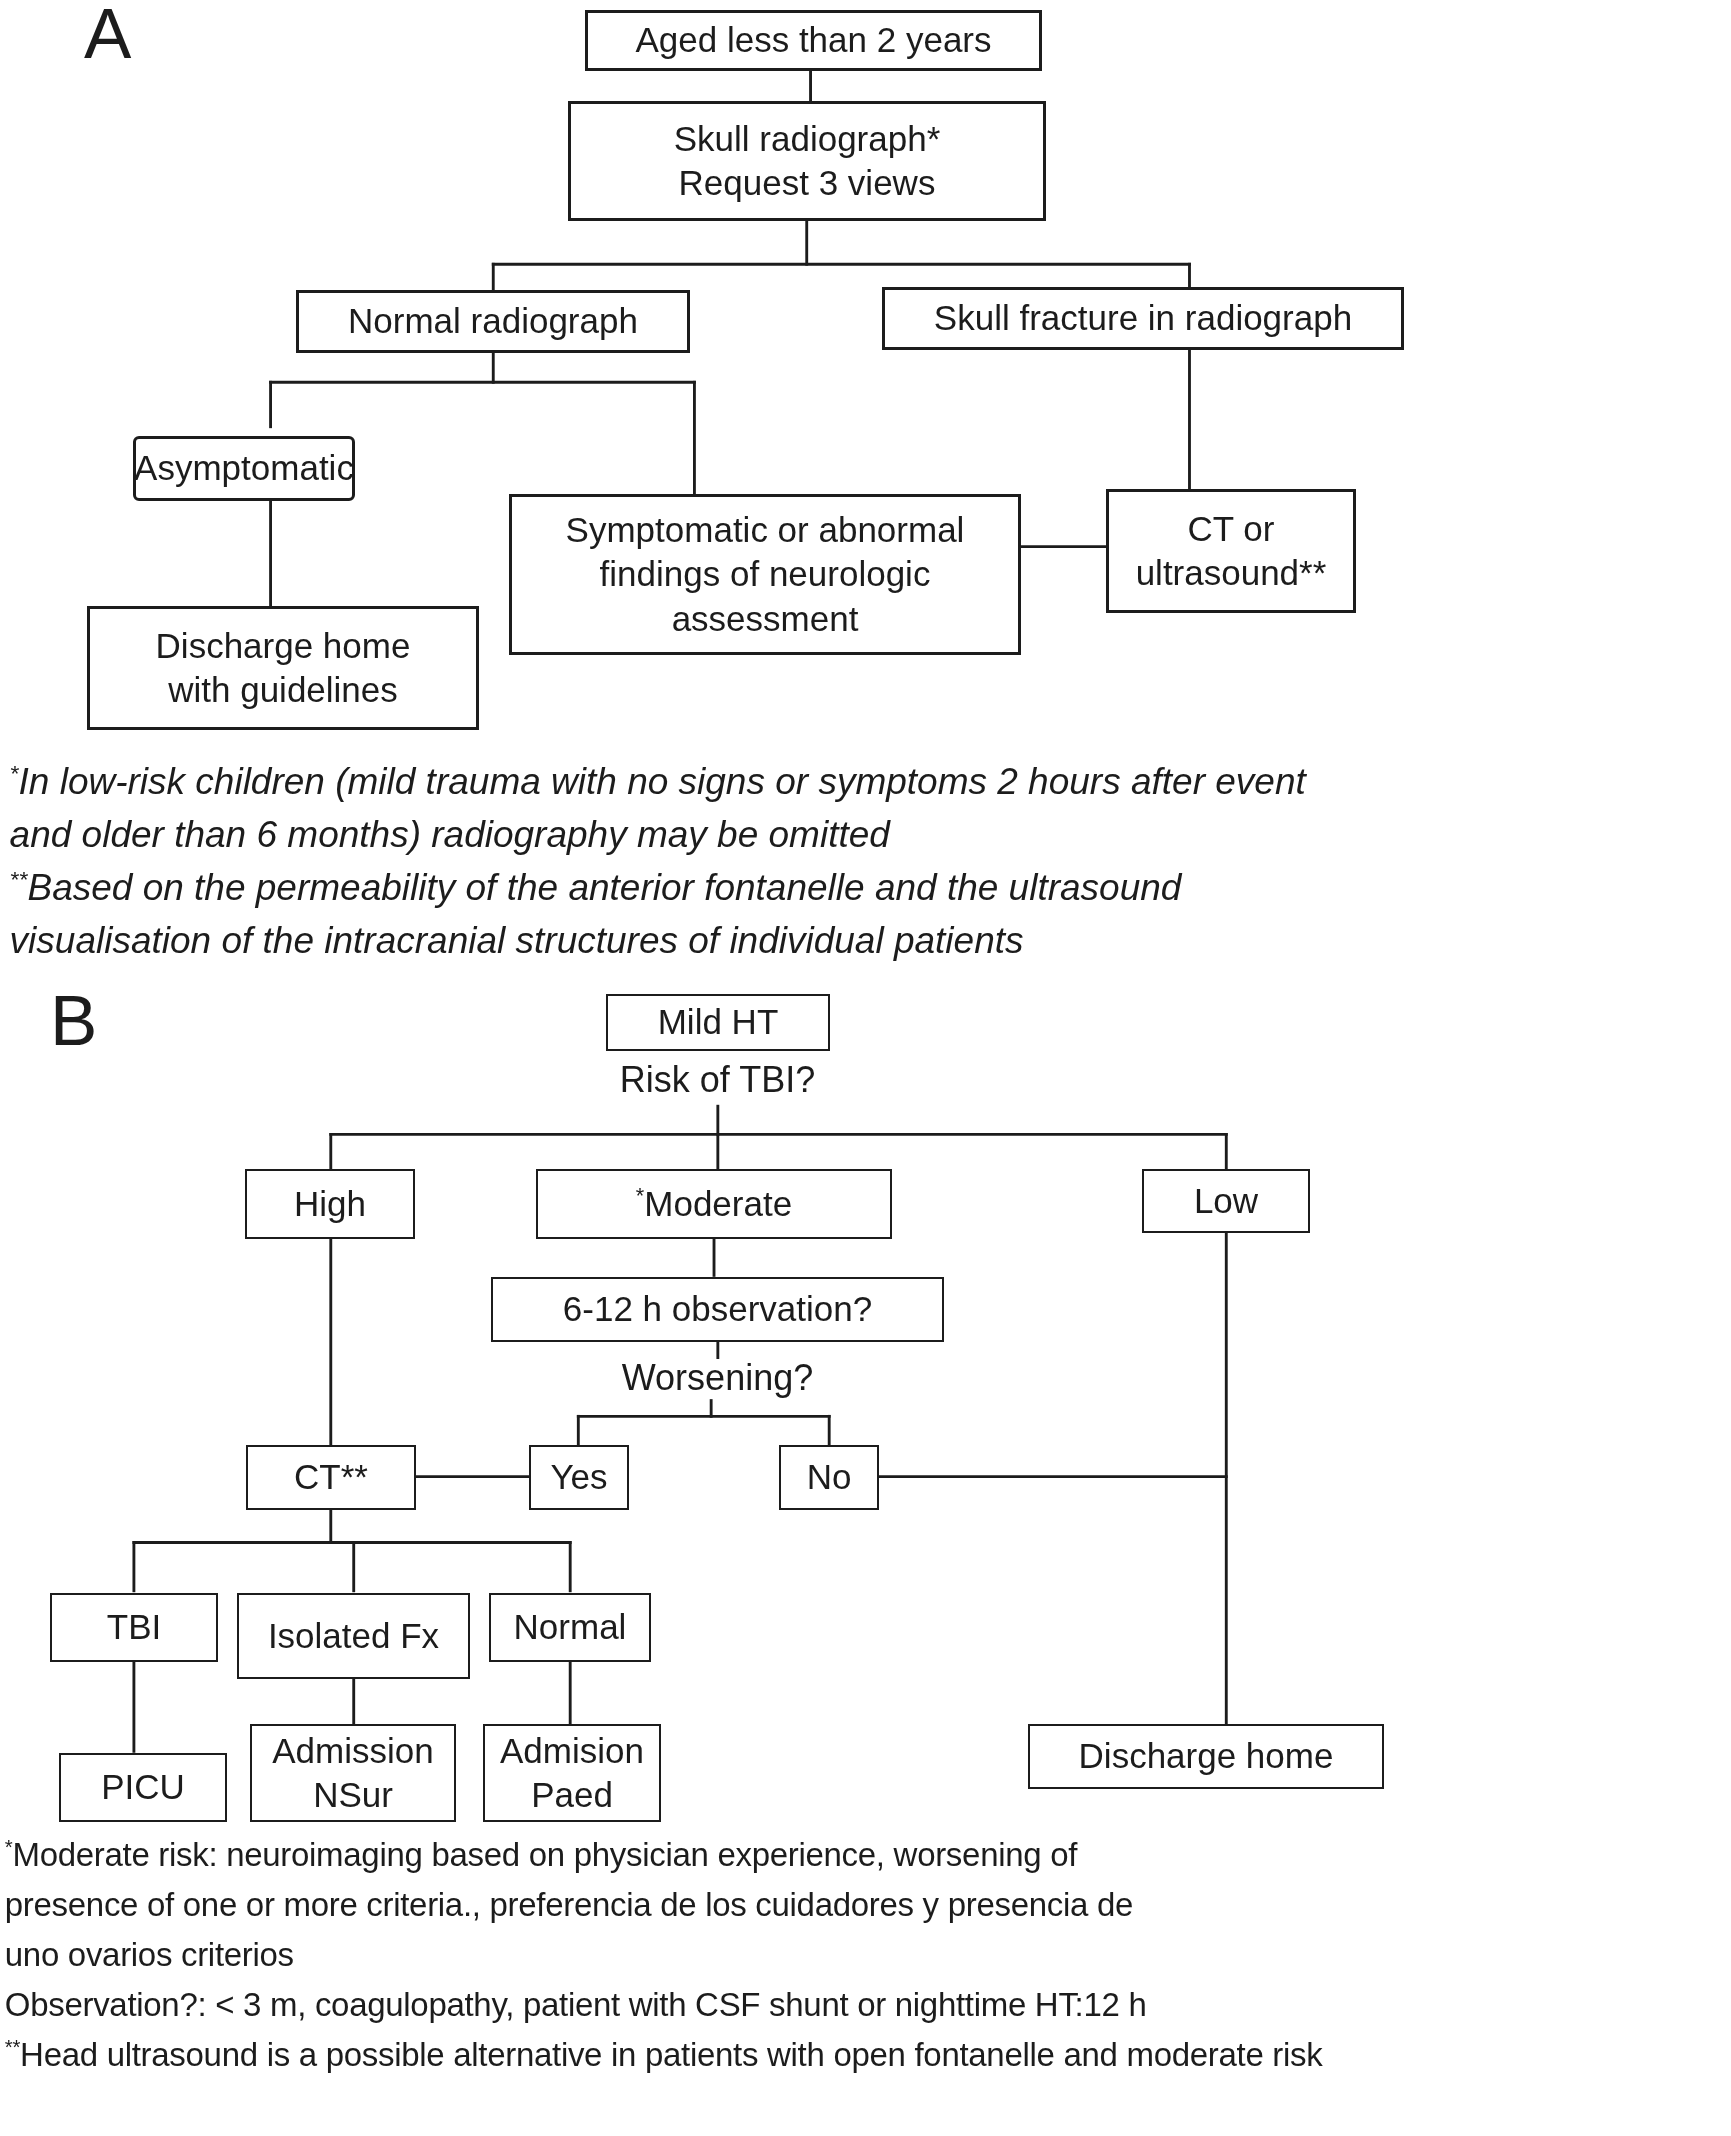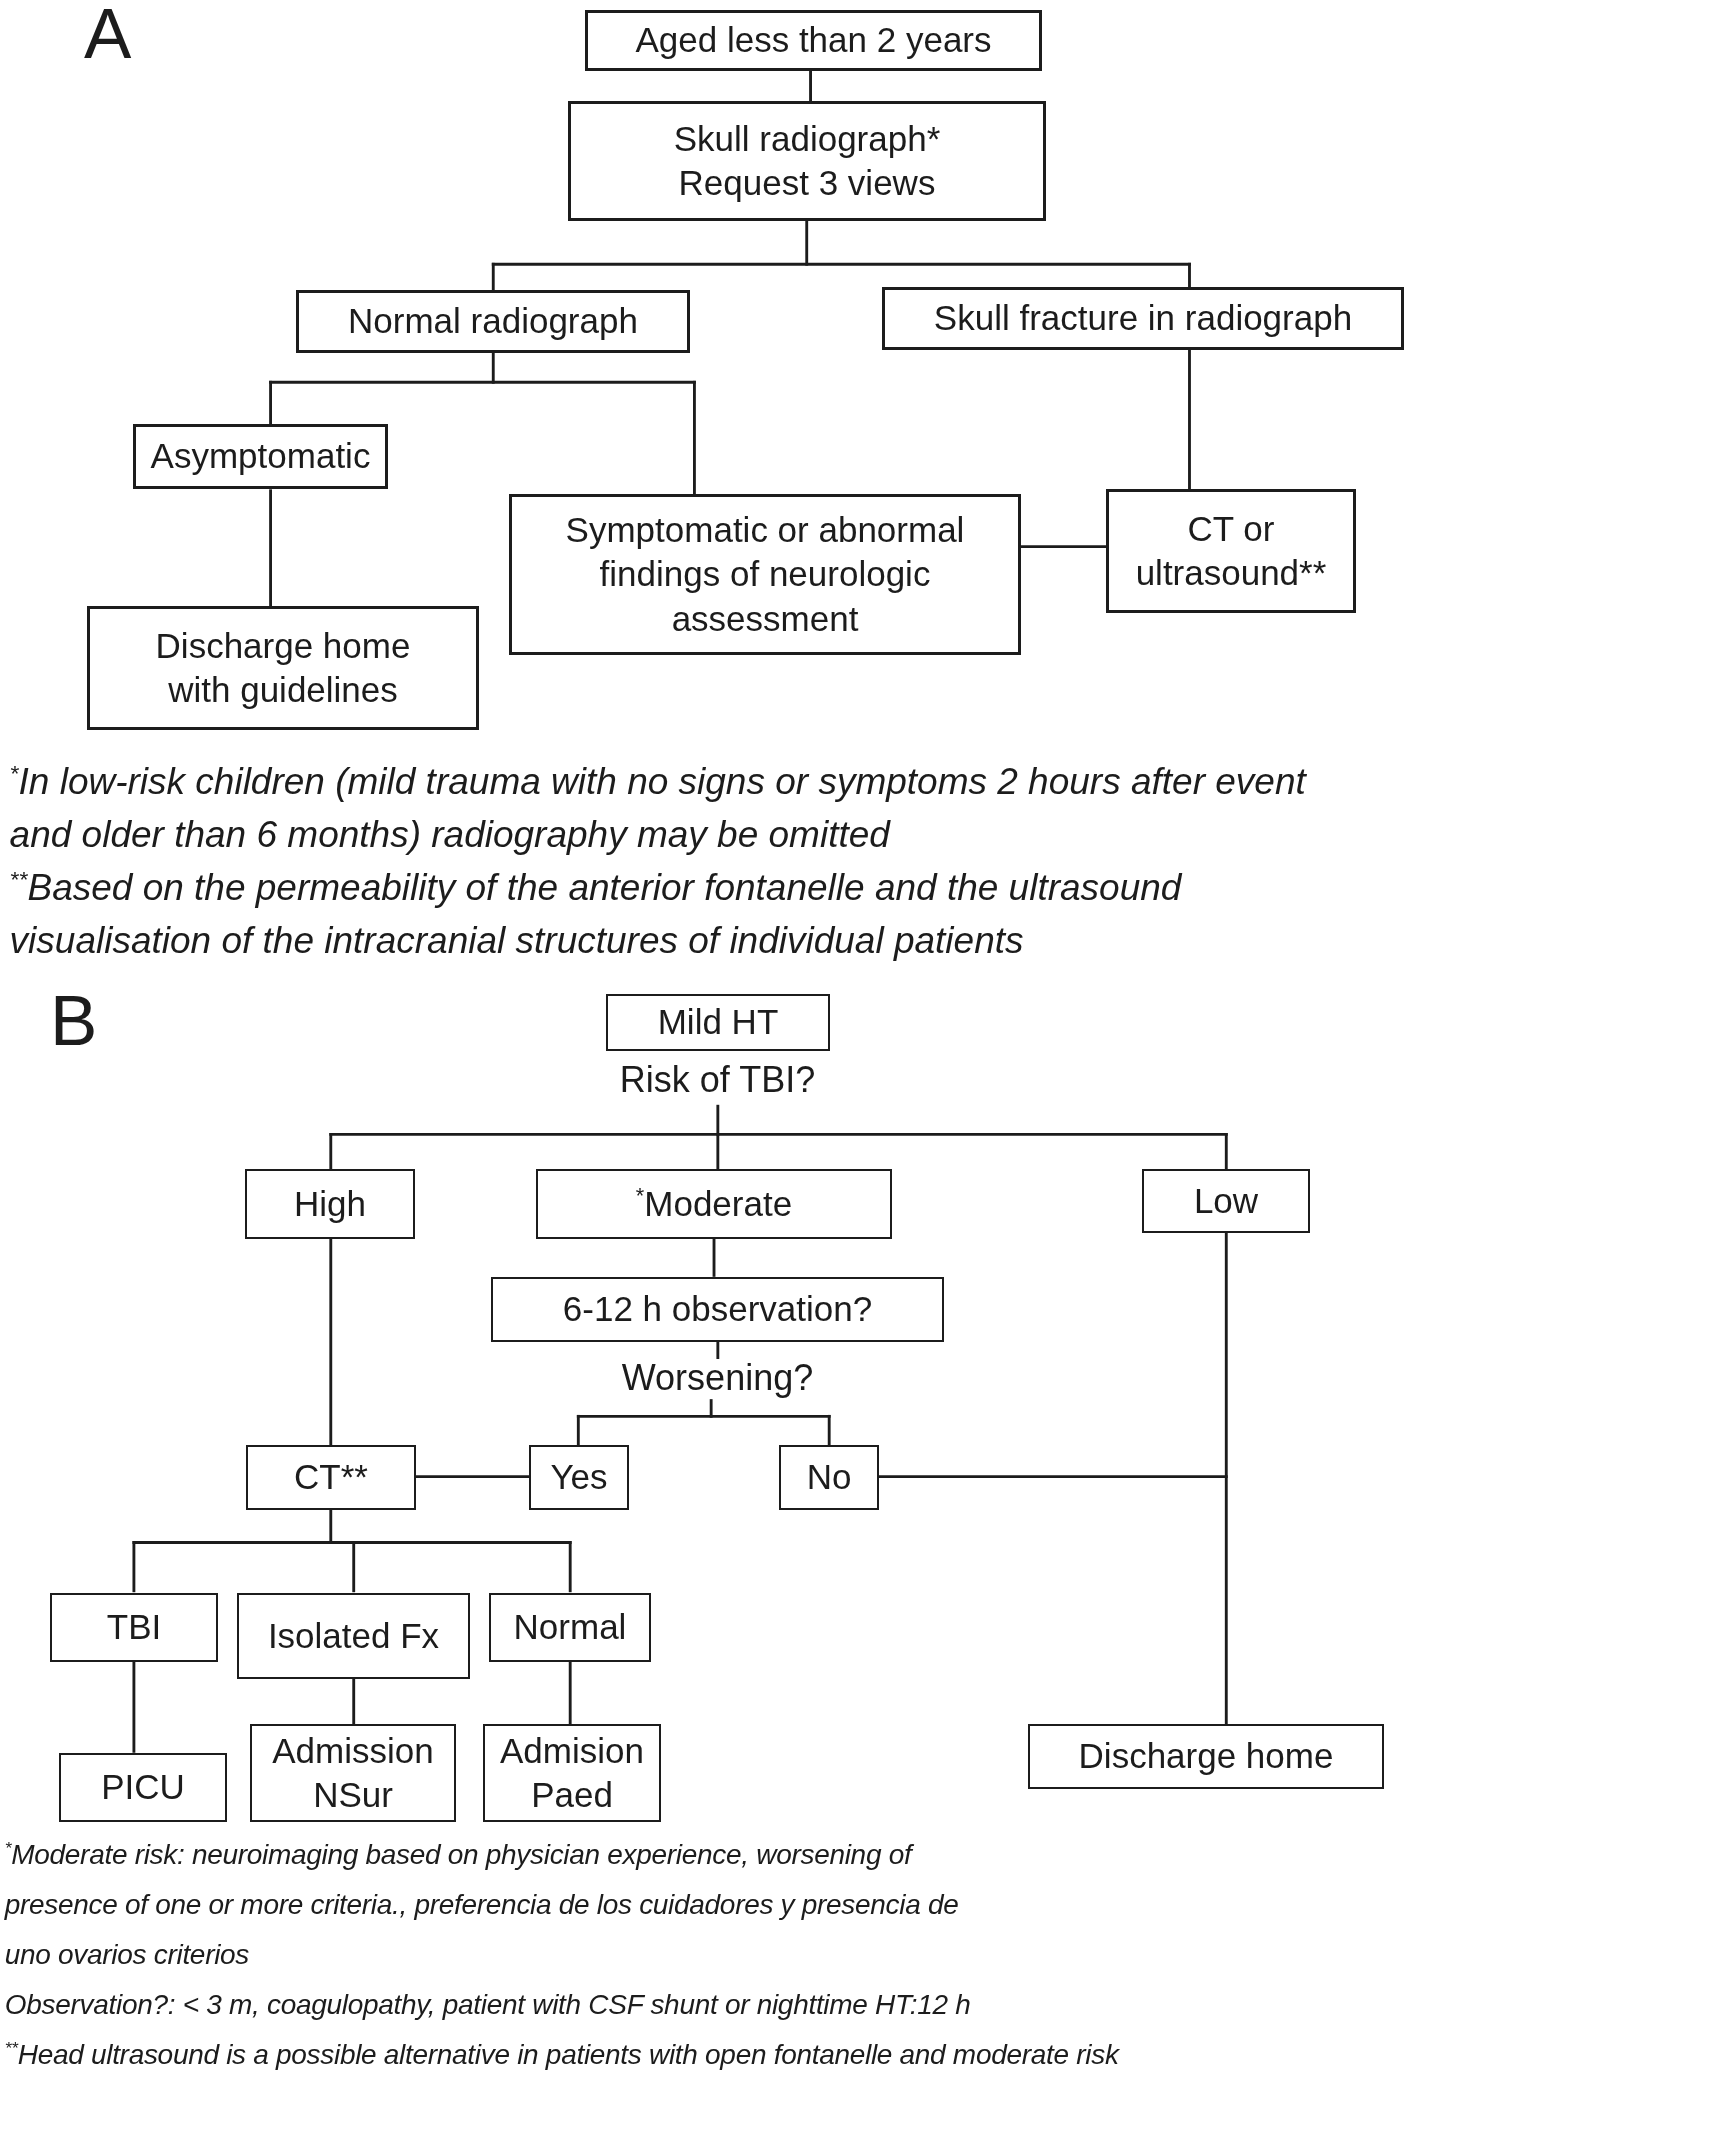--- a/index.html
+++ b/index.html
@@ -40,21 +40,21 @@
   }
   .panel-letter {
     position: absolute;
     font-size: 71px;
     line-height: 1;
     color: #1c1c1c;
   }
   .fn { position: absolute; }
   .fn-line { white-space: nowrap; }
   .fn-a { font-style: italic; font-size: 37px; line-height: 53px; }
-  .fn-b { font-size: 28px; line-height: 50px; letter-spacing: -0.3px; font-style: italic; }
+  .fn-b { font-size: 33px; line-height: 50px; letter-spacing: -0.3px; }
   sup.mark { font-size: 62%; line-height: 0; vertical-align: super; }
   .node sup.mark { vertical-align: 13.4px; }
 </style>
 </head>
 <body>
 
 <div class="canvas">
 
   <svg class="wires" viewBox="0 0 1811 2235" xmlns="http://www.w3.org/2000/svg">
 
@@ -108,21 +108,21 @@
   </div>
 
   <div class="node" style="left:296px; top:290px; width:394px; height:63px;">
     <div>Normal radiograph</div>
   </div>
 
   <div class="node" style="left:882px; top:287px; width:522px; height:63px;">
     <div>Skull fracture in radiograph</div>
   </div>
 
-  <div class="node" style="left:133px; top:424px; width:255px; height:65px;">
+  <div class="node" style="left:133px; top:436px; width:222px; height:65px;border-radius:6px;">
     <div>Asymptomatic</div>
   </div>
 
   <div class="node" style="left:509px; top:494px; width:512px; height:161px;">
     <div>Symptomatic or abnormal</div>
     <div>findings of neurologic</div>
     <div>assessment</div>
   </div>
 
   <div class="node" style="left:87px; top:606px; width:392px; height:124px;">

